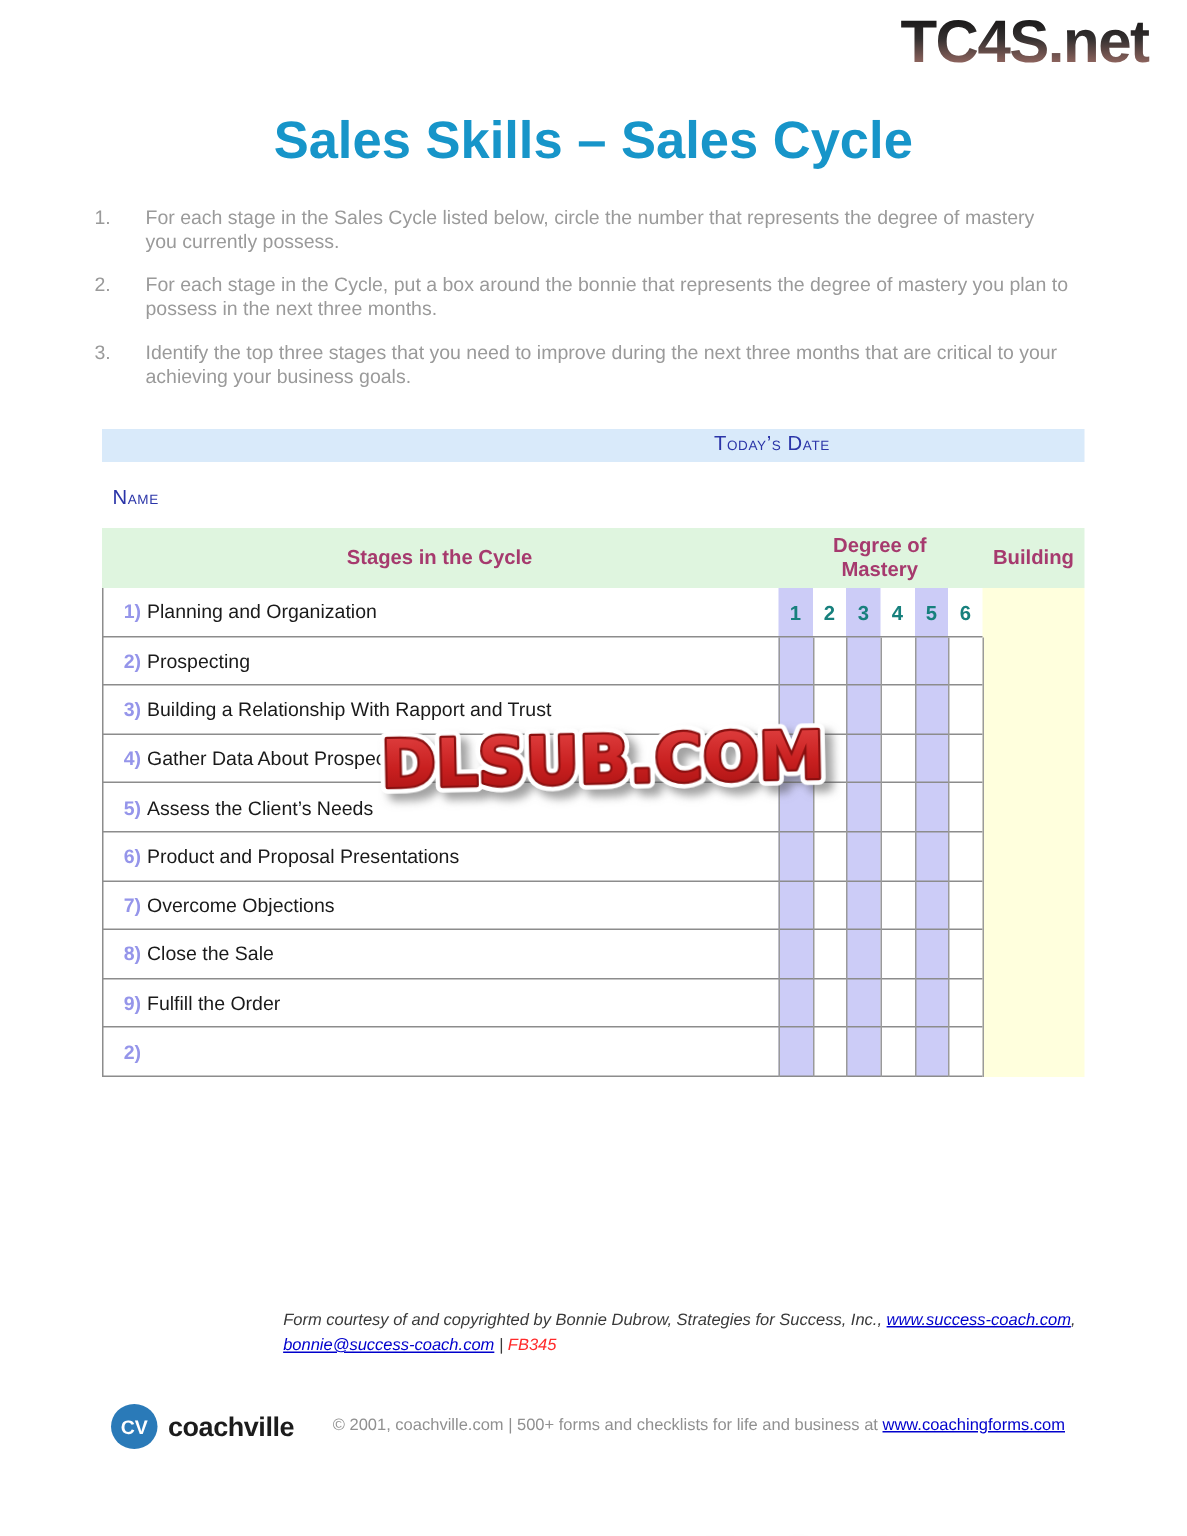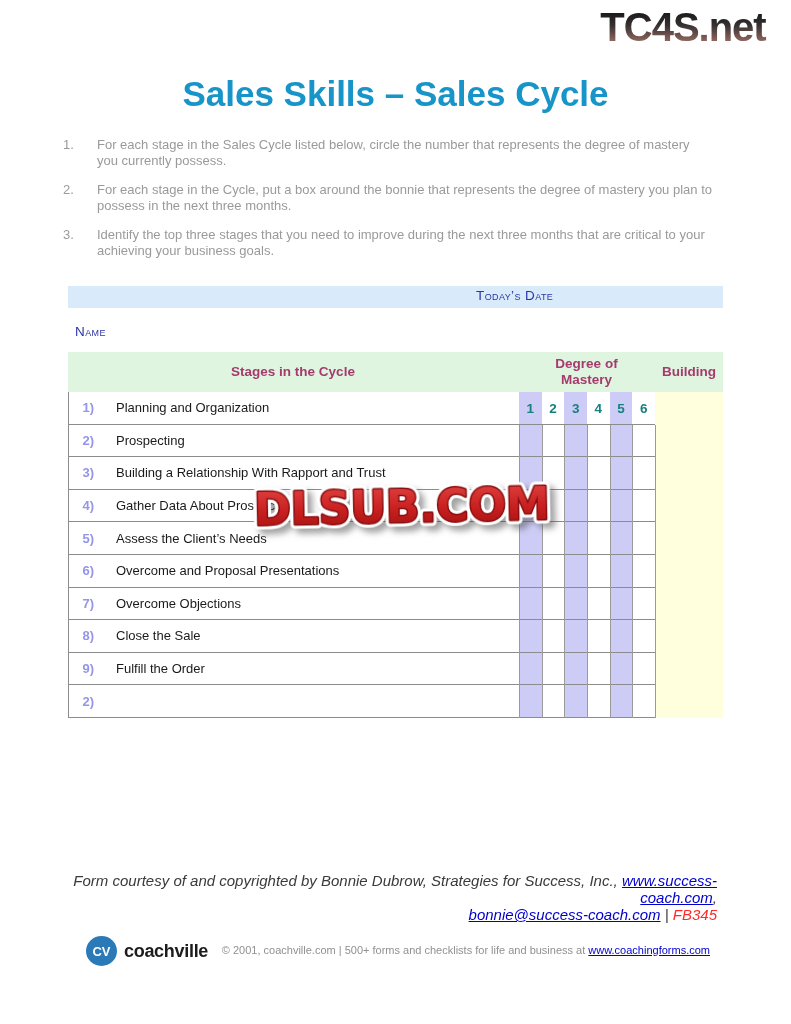--- a/index.html
+++ b/index.html
@@ -51,45 +51,45 @@
   .prio-col { position:absolute; left:587px; top:0; width:68px; height:326px; background:#ffffdd; z-index:0; }
   .lborder { position:absolute; left:0; top:0; width:1px; height:326px; background:#8c8c8c; z-index:2; }
   .vline { position:absolute; top:33px; width:1px; height:293px; background:#9a9a9a; z-index:2; }
   .v0{left:451px}.v1{left:474px}.v2{left:496px}.v3{left:519px}.v4{left:542px}.v5{left:564px}.v6{left:587px}
   .rows { position:relative; z-index:1; }
   .trow {
     position:relative; width:587px; height:32.6px; box-sizing:border-box;
     border-bottom:1px solid #8c8c8c; display:flex; align-items:center;
   }
   .rownum { flex:0 0 26px; width:26px; text-align:right; color:#9595ea; font-weight:bold; font-size:13px; }
-  .rowlabel { margin-left:22px; color:#1a1a1a; font-size:13px; white-space:nowrap; }
+  .rowlabel { margin-left:4px; color:#1a1a1a; font-size:13px; white-space:nowrap; }
   .scale {
     position:absolute; left:451px; top:0; width:136px; height:33px;
     display:grid; grid-template-columns:repeat(6,1fr); align-items:center; z-index:3;
   }
   .scale span { text-align:center; color:#17807d; font-weight:bold; font-size:13.5px; }
 
   
   .dlsub { position:absolute; left:247px; top:477px; z-index:5; transform:rotate(-1.2deg); }
   .dlsub svg { filter:drop-shadow(5px 5px 3px rgba(70,70,70,0.5)); }
   .dlsub-text { font-family:"DejaVu Sans", sans-serif; font-weight:bold; font-size:44px; }
   .dlsub-outer { stroke:#ffffff; stroke-width:9px; stroke-linejoin:round; fill:none; }
   .dlsub-mid { stroke:#8a0f0f; stroke-width:3px; stroke-linejoin:round; fill:none; }
   .dlsub-fill { fill:url(#dlsubGrad); }
 
   
   .credit {
-    position:absolute; right:74px; top:872px; text-align:right;
-    font-size:15px; font-style:italic; color:#3a3a3a; line-height:17px;
+    position:absolute; right:74px; top:872px; 
+    font-size:11px; font-style:italic; color:#3a3a3a; line-height:17px;
   }
   .credit a { color:#0000cc; text-decoration:underline; cursor:pointer; }
   .code { color:#ff2a2a; }
 
   
-  .cvlogo { position:absolute; left:74px; top:936px; display:flex; align-items:center;margin-left:12px; }
+  .cvlogo { position:absolute; left:74px; top:936px; display:flex; align-items:center; }
   .cvbadge {
     width:31px; height:30px; border-radius:50%; background:#2a7ab8; color:#fff;
     font-weight:bold; font-size:13px; display:flex; align-items:center; justify-content:center;
   }
   .cvname { margin-left:7px; font-size:18px; font-weight:bold; color:#1c1c1c; letter-spacing:-0.3px; }
 
   
   .copyright { position:absolute; right:81px; top:944px; font-size:11px; color:#909090; white-space:nowrap; }
   .copyright a { color:#0000cc; text-decoration:underline; cursor:pointer; }
 
@@ -187,21 +187,21 @@
         <div class="trow">
           <span class="rownum">4)</span>
           <span class="rowlabel">Gather Data About Prospect</span>
         </div>
         <div class="trow">
           <span class="rownum">5)</span>
           <span class="rowlabel">Assess the Client’s Needs</span>
         </div>
         <div class="trow">
           <span class="rownum">6)</span>
-          <span class="rowlabel">Overcome and Proposal Presentations</span>
+          <span class="rowlabel">Product and Proposal Presentations</span>
         </div>
         <div class="trow">
           <span class="rownum">7)</span>
           <span class="rowlabel">Overcome Objections</span>
         </div>
         <div class="trow">
           <span class="rownum">8)</span>
           <span class="rowlabel">Close the Sale</span>
         </div>
         <div class="trow">

